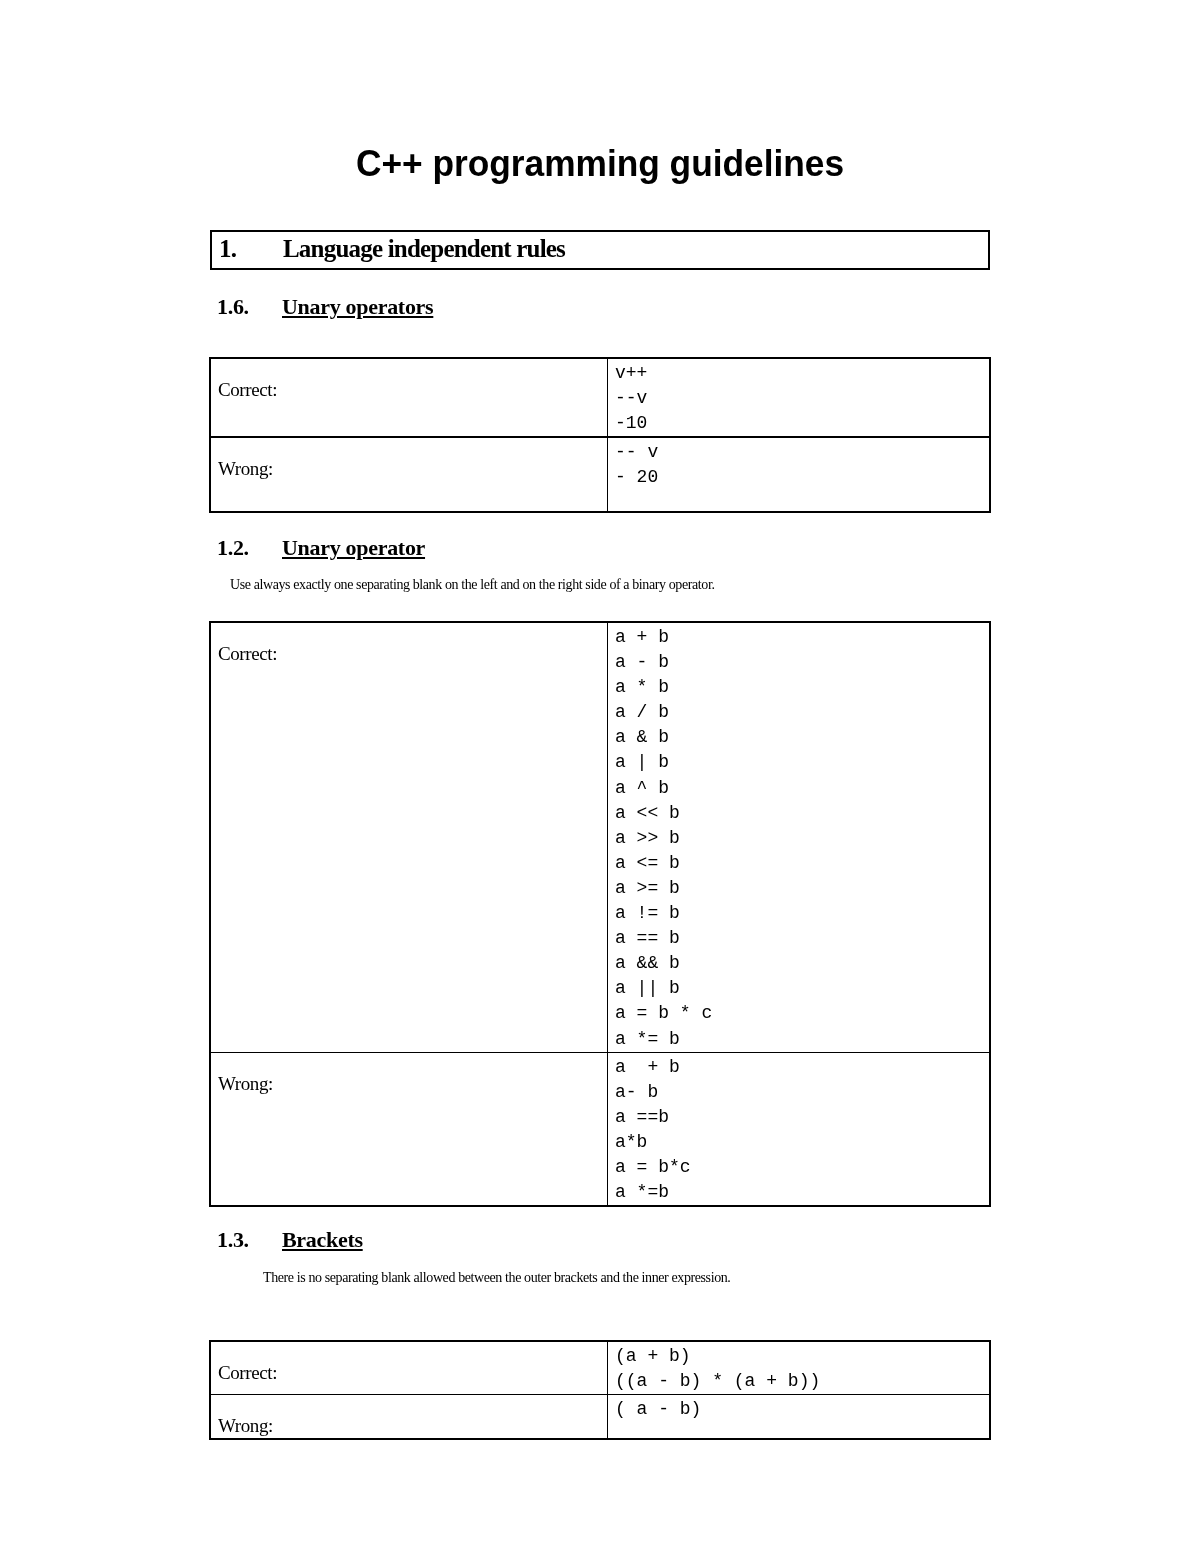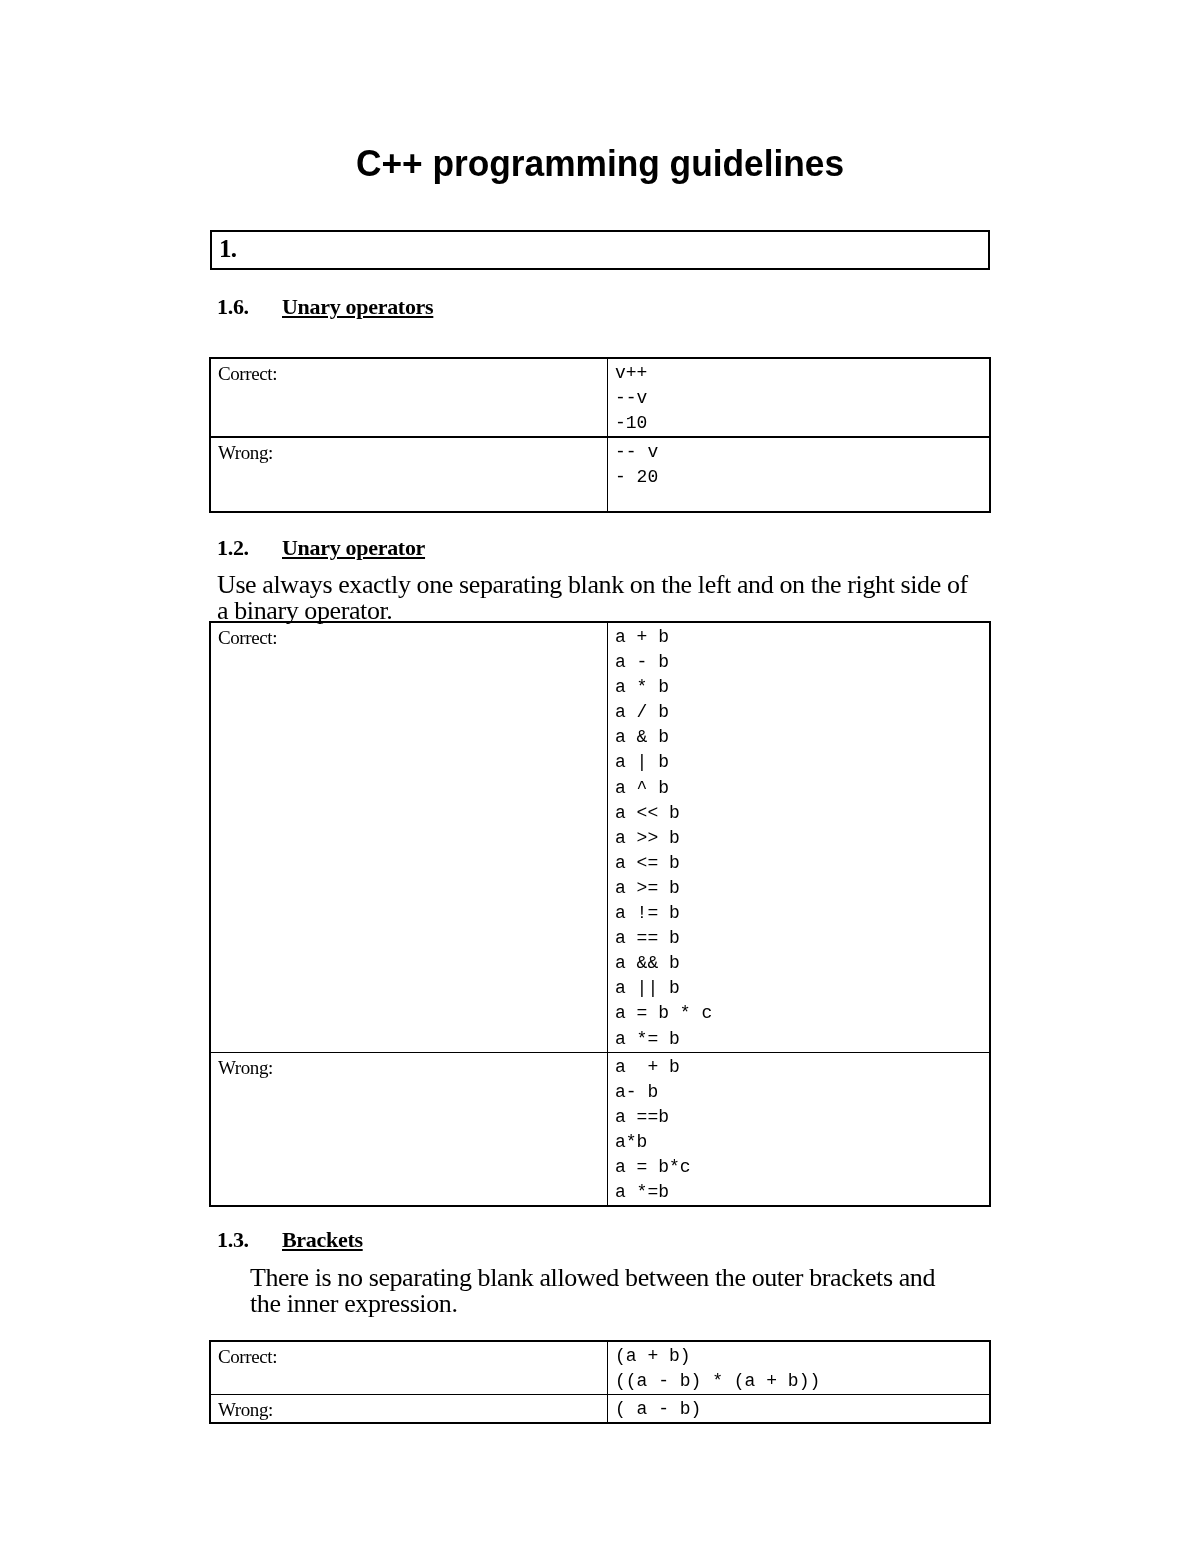--- a/index.html
+++ b/index.html
@@ -25,59 +25,60 @@
 
   .h2 {
     position: absolute; left: 217px;
     font-family: "Liberation Serif", "DejaVu Serif", serif;
     font-weight: bold; font-size: 22px; letter-spacing: -0.3px;
   }
   .h2 .num { position: absolute; left: 0; top: 0; white-space: nowrap; }
   .h2 .txt { position: absolute; left: 65px; top: 0; white-space: nowrap; text-decoration: underline; }
 
   .para {
-    position: absolute; left: 217px; width: 760px;
+    position: absolute; left: 230px; width: 760px;
     font-family: "Liberation Serif", "DejaVu Serif", serif;
-    font-size: 26px; line-height: 26px; letter-spacing: -0.4px;
+    font-size: 14px; line-height: 26px; letter-spacing: -0.4px;
   }
 
   table.rules {
     position: absolute; left: 209px; width: 782px;
     border-collapse: collapse;
     border: 2.5px solid #000;
     table-layout: fixed;
   }
   table.rules td {
     border: 1px solid #000;
     vertical-align: top;
     padding: 0;
   }
   table.rules td.label {
     width: 389px;
     font-family: "Liberation Serif", "DejaVu Serif", serif;
     font-size: 19px; line-height: 25px; letter-spacing: -0.4px;
-    padding: 2px 0 0 7px;
+    padding: 18px 0 0 7px;
   }
   table.rules td.code {
     font-family: "Liberation Mono", "DejaVu Sans Mono", monospace;
     font-size: 18px; line-height: 25.1px;
     padding: 2px 0 0 7px;
   }
   .codeline { white-space: pre; display: block; height: 25.1px; }
   tr.thick-top td { border-top: 2.5px solid #000; }
 </style>
 </head>
 <body>
 
 <div>
 
   <div class="title">C++ programming guidelines</div>
 
   <div class="h1box">
     <span class="num">1.</span>
+    <span class="txt">Language independent rules</span>
   </div>
 
   <div class="h2" style="top:294px;">
     <span class="num">1.6.</span>
     <span class="txt">Unary operators</span>
   </div>
 
   <table class="rules" style="top:357px;">
     <tbody>
         <tr style="height:75px;">

